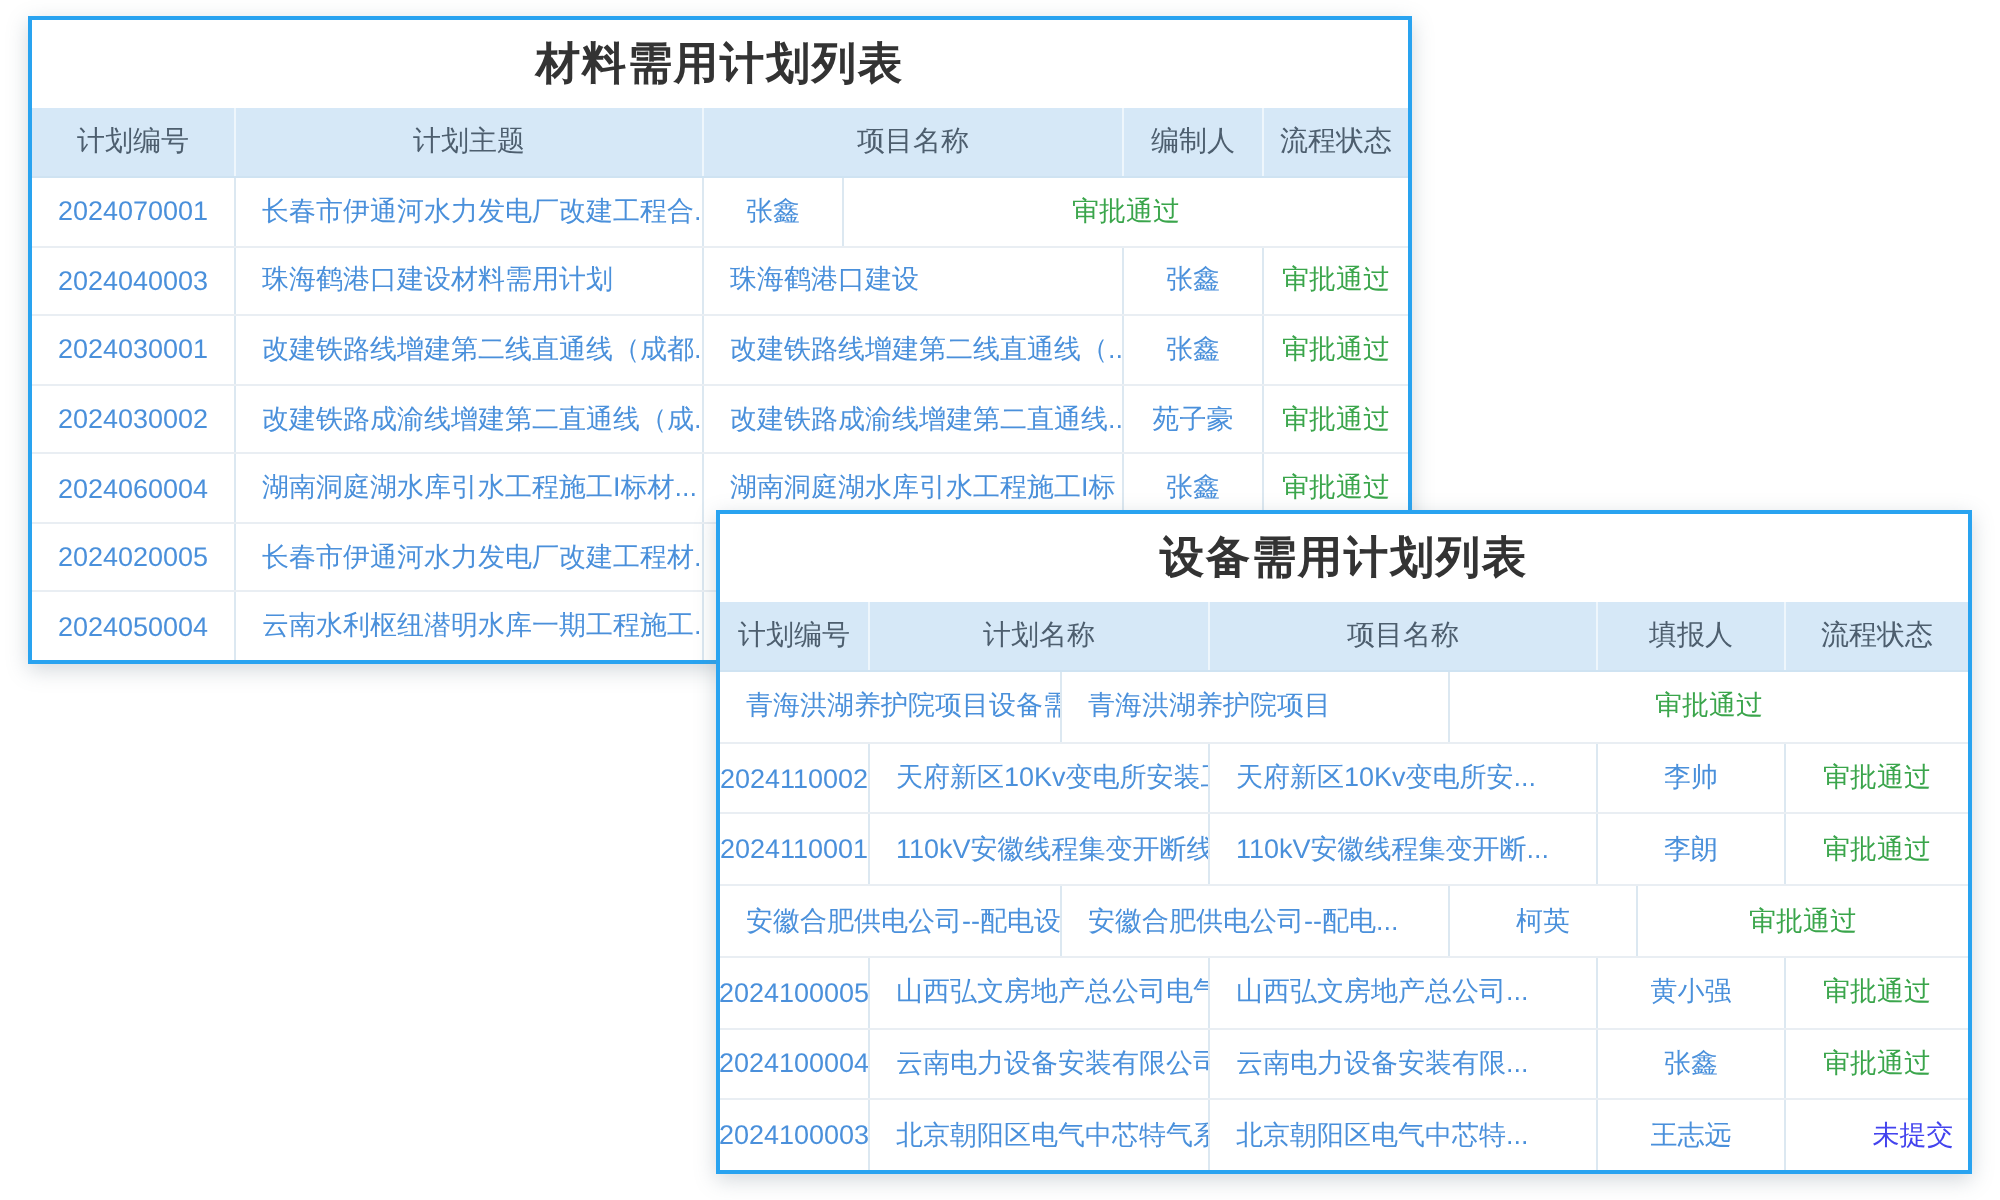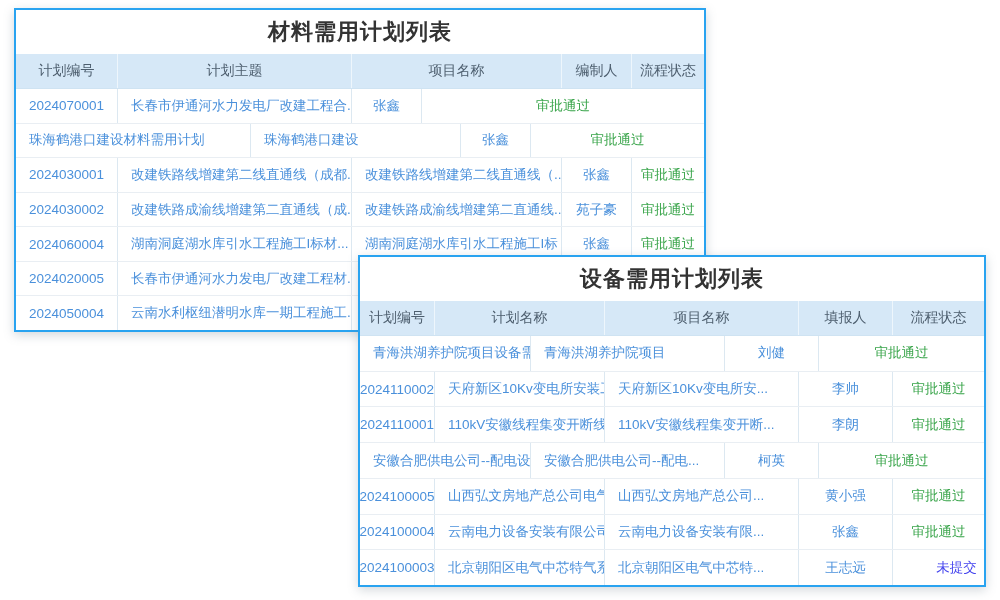--- a/index.html
+++ b/index.html
@@ -80,20 +80,21 @@
         <div class="hcell w1c4">流程状态</div>
       </div>
     <div class="rows" id="win1-rows">
         <div class="row">
           <div class="cell w1c0">2024070001</div>
           <div class="cell w1c1 left">长春市伊通河水力发电厂改建工程合...</div>
           <div class="cell w1c3">张鑫</div>
           <div class="cell w1c4 st-approved">审批通过</div>
         </div>
         <div class="row">
+          <div class="cell w1c0">2024040003</div>
           <div class="cell w1c1 left">珠海鹤港口建设材料需用计划</div>
           <div class="cell w1c2 left">珠海鹤港口建设</div>
           <div class="cell w1c3">张鑫</div>
           <div class="cell w1c4 st-approved">审批通过</div>
         </div>
         <div class="row">
           <div class="cell w1c0">2024030001</div>
           <div class="cell w1c1 left">改建铁路线增建第二线直通线（成都...</div>
           <div class="cell w1c2 left">改建铁路线增建第二线直通线（...</div>
           <div class="cell w1c3">张鑫</div>
@@ -136,21 +137,20 @@
         <div class="hcell w2c0">计划编号</div>
         <div class="hcell w2c1">计划名称</div>
         <div class="hcell w2c2">项目名称</div>
         <div class="hcell w2c3">填报人</div>
         <div class="hcell w2c4">流程状态</div>
       </div>
     <div class="rows" id="win2-rows">
         <div class="row">
           <div class="cell w2c1 left">青海洪湖养护院项目设备需用...</div>
           <div class="cell w2c2 left">青海洪湖养护院项目</div>
-          <div class="cell w2c3">刘健</div>
           <div class="cell w2c4 st-approved">审批通过</div>
         </div>
         <div class="row">
           <div class="cell w2c0">2024110002</div>
           <div class="cell w2c1 left">天府新区10Kv变电所安装工程...</div>
           <div class="cell w2c2 left">天府新区10Kv变电所安...</div>
           <div class="cell w2c3">李帅</div>
           <div class="cell w2c4 st-approved">审批通过</div>
         </div>
         <div class="row">

